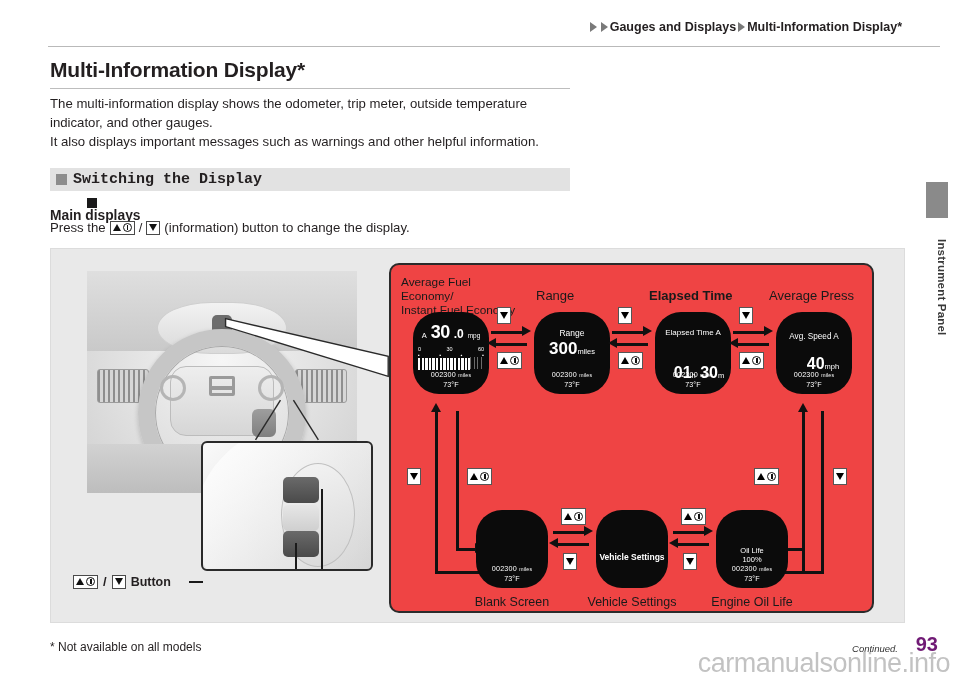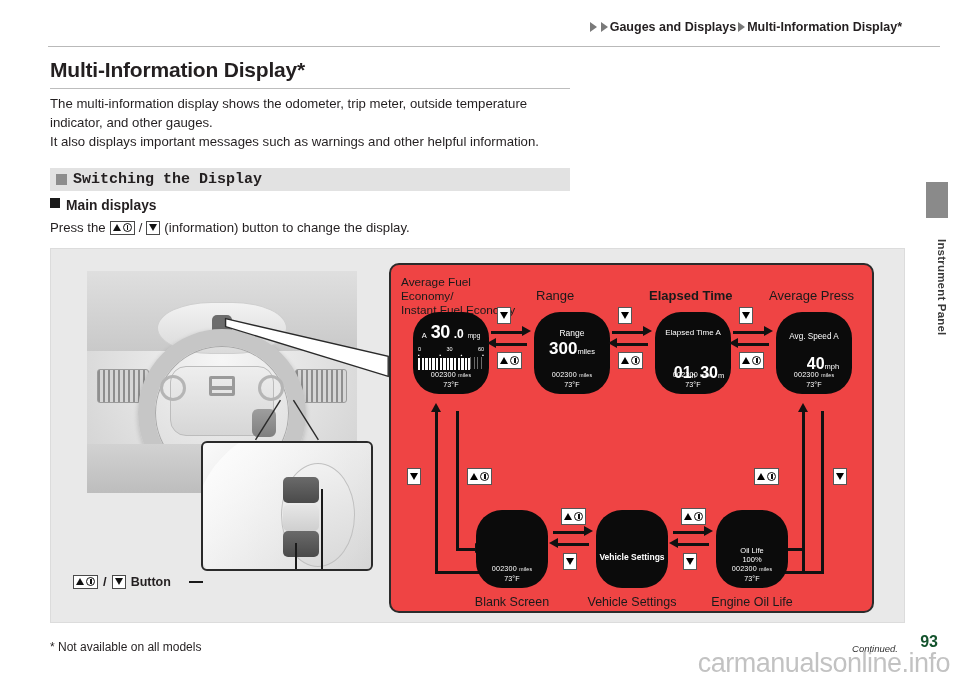--- a/index.html
+++ b/index.html
@@ -53,21 +53,21 @@
     background:#e2e2e2; display:flex; align-items:center; padding-left:6px;
   }
   #section-band .sq {
     width:11px;height:11px;background:#8d8d8d; margin-right:6px;
   }
   #section-band .txt { font-size:15px; font-weight:bold;font-family:Liberation Mono, monospace; }
 
   
   #subsection {
     position:absolute; left:50px; top:198px;
-    display:flex; 
+    display:flex; align-items:center;flex-direction:column;
   }
   #subsection .sq { width:10px;height:10px;background:#1a1a1a;margin-right:6px; }
   #subsection .txt { font-size:13.8px; font-weight:bold; }
 
   #press-line {
     position:absolute; left:50px; top:220px;
     font-size:13.2px; display:flex; align-items:center; gap:4px;
     white-space:nowrap;
   }
 
@@ -302,21 +302,21 @@
   #footnote{
     position:absolute; left:50px; top:640px;
     font-size:12px; color:#231f20;
   }
   #continued{
     position:absolute; right:62px; top:643px;
     font-size:9.5px; font-style:italic; color:#333;
   }
   #pageno{
     position:absolute; right:22px; top:633px;
-    font-size:16px; font-weight:bold; color:#14532d;
+    font-size:20px; font-weight:bold; color:#701a75;
   }
   #watermark{
     position:absolute; right:10px; top:648px;
     font-size:27px; color:rgba(120,120,120,.45);
     letter-spacing:-0.5px; white-space:nowrap;
   }
 </style>
 </head>
 <body>
 

